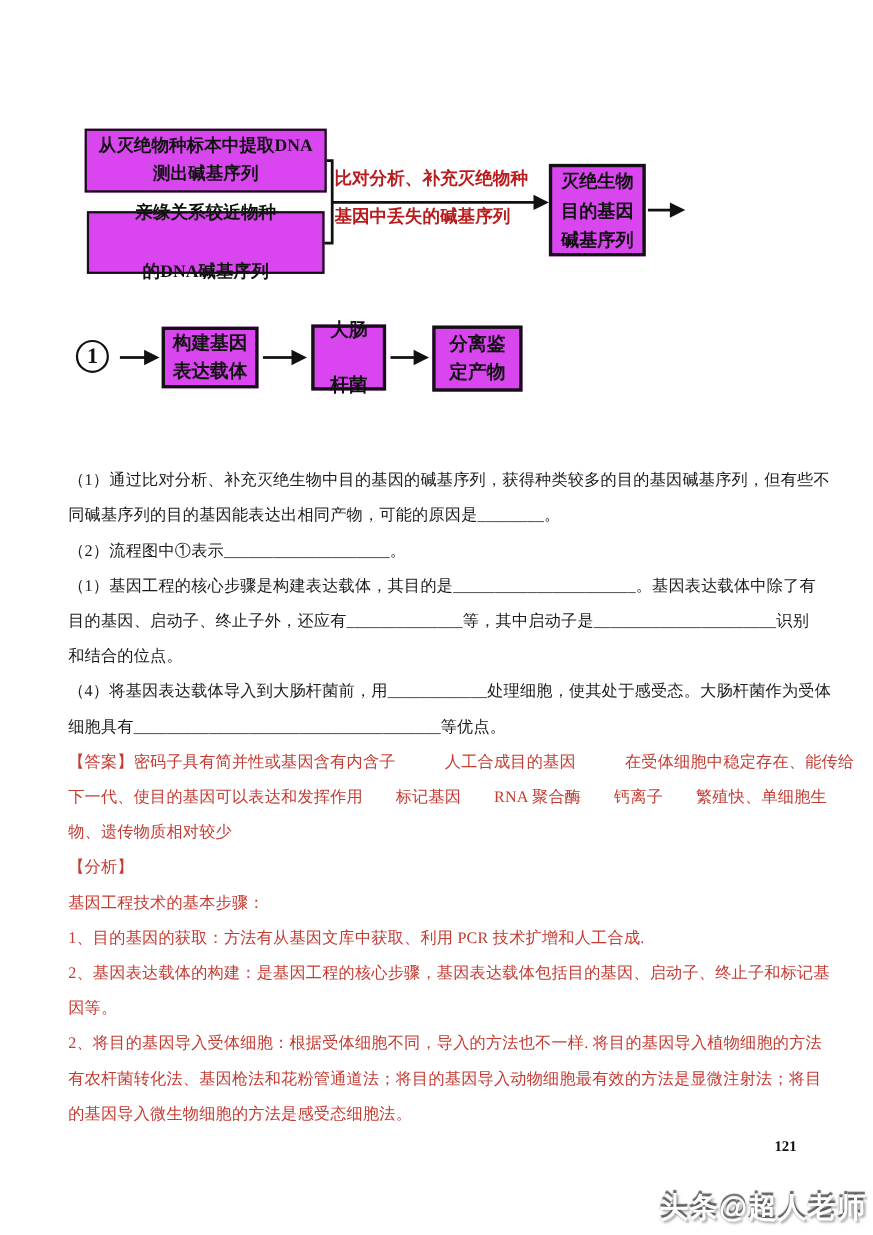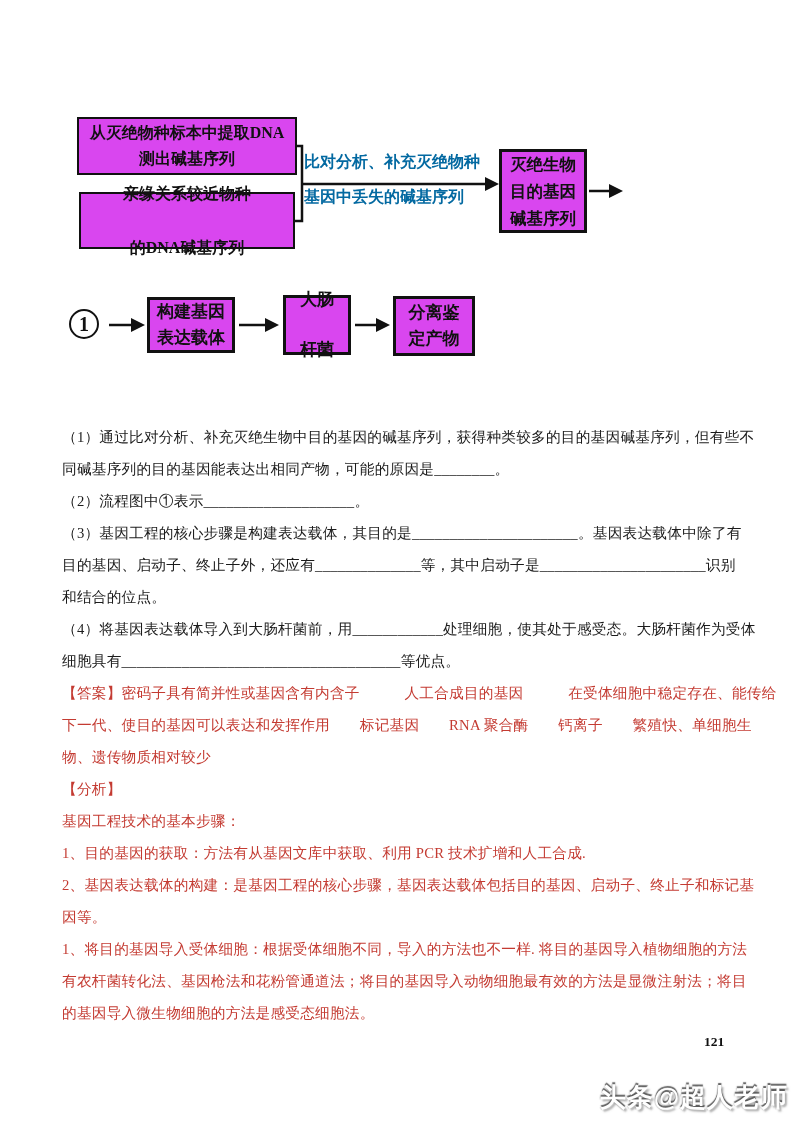--- a/index.html
+++ b/index.html
@@ -10,21 +10,21 @@
   svg.overlay{position:absolute;left:0;top:0;width:794px;height:400px;pointer-events:none;}
   .fbox{
     position:absolute;display:flex;flex-direction:column;align-items:center;justify-content:center;
     border:2px solid #111;color:#111;font-weight:700;text-align:center;background:#d946ef;box-sizing:border-box;
   }
   .fbox .bl{display:block;white-space:nowrap;}
   .box-a,.box-b{font-size:16px;line-height:26px;}
   .box-c{border-width:3px;font-size:16.5px;line-height:27px;}
   .box-d,.box-e,.box-f{border-width:3px;font-size:17px;line-height:26px;}
   .arrow-label{
-    position:absolute;color:#0369a1;font-weight:700;font-size:16px;white-space:nowrap;
+    position:absolute;color:#b91c1c;font-weight:700;font-size:16px;white-space:nowrap;
   }
   .step-circle{
     position:absolute;left:69px;top:309px;width:30px;height:30px;border:2px solid #111;border-radius:50%;
     display:flex;align-items:center;justify-content:center;font-size:20px;font-weight:700;color:#111;box-sizing:border-box;
   }
   .textblock{position:absolute;left:62px;top:421px;width:700px;}
   .tline{
     height:32px;line-height:32px;font-size:14.7px;color:#1b1b1b;white-space:pre;
     letter-spacing:0.2px;
   }
@@ -91,34 +91,34 @@
   </div>
   <div class="fbox box-f" style="left:393px;top:296px;width:82px;height:60px;">
     <span class="bl">分离鉴</span>
     <span class="bl">定产物</span>
   </div>
 
   <div class="textblock">
     <div class="tline">（1）通过比对分析、补充灭绝生物中目的基因的碱基序列，获得种类较多的目的基因碱基序列，但有些不</div>
     <div class="tline">同碱基序列的目的基因能表达出相同产物，可能的原因是________。</div>
     <div class="tline">（2）流程图中①表示____________________。</div>
-    <div class="tline">（3）基因工程的核心步骤是构建表达载体，其目的是______________________。基因表达载体中除了有</div>
+    <div class="tline">（1）基因工程的核心步骤是构建表达载体，其目的是______________________。基因表达载体中除了有</div>
     <div class="tline">目的基因、启动子、终止子外，还应有______________等，其中启动子是______________________识别</div>
     <div class="tline">和结合的位点。</div>
     <div class="tline">（4）将基因表达载体导入到大肠杆菌前，用____________处理细胞，使其处于感受态。大肠杆菌作为受体</div>
     <div class="tline">细胞具有_____________________________________等优点。</div>
     <div class="tline red">【答案】密码子具有简并性或基因含有内含子　　　人工合成目的基因　　　在受体细胞中稳定存在、能传给</div>
     <div class="tline red">下一代、使目的基因可以表达和发挥作用　　标记基因　　RNA 聚合酶　　钙离子　　繁殖快、单细胞生</div>
     <div class="tline red">物、遗传物质相对较少</div>
     <div class="tline red">【分析】</div>
     <div class="tline red">基因工程技术的基本步骤：</div>
     <div class="tline red">1、目的基因的获取：方法有从基因文库中获取、利用 PCR 技术扩增和人工合成.</div>
     <div class="tline red">2、基因表达载体的构建：是基因工程的核心步骤，基因表达载体包括目的基因、启动子、终止子和标记基</div>
     <div class="tline red">因等。</div>
-    <div class="tline red">1、将目的基因导入受体细胞：根据受体细胞不同，导入的方法也不一样. 将目的基因导入植物细胞的方法</div>
+    <div class="tline red">2、将目的基因导入受体细胞：根据受体细胞不同，导入的方法也不一样. 将目的基因导入植物细胞的方法</div>
     <div class="tline red">有农杆菌转化法、基因枪法和花粉管通道法；将目的基因导入动物细胞最有效的方法是显微注射法；将目</div>
     <div class="tline red">的基因导入微生物细胞的方法是感受态细胞法。</div>
   </div>
 
   <div class="page-number">121</div>
   <div class="watermark">头条@超人老师</div>
 
 </div>
 
 </body></html>

